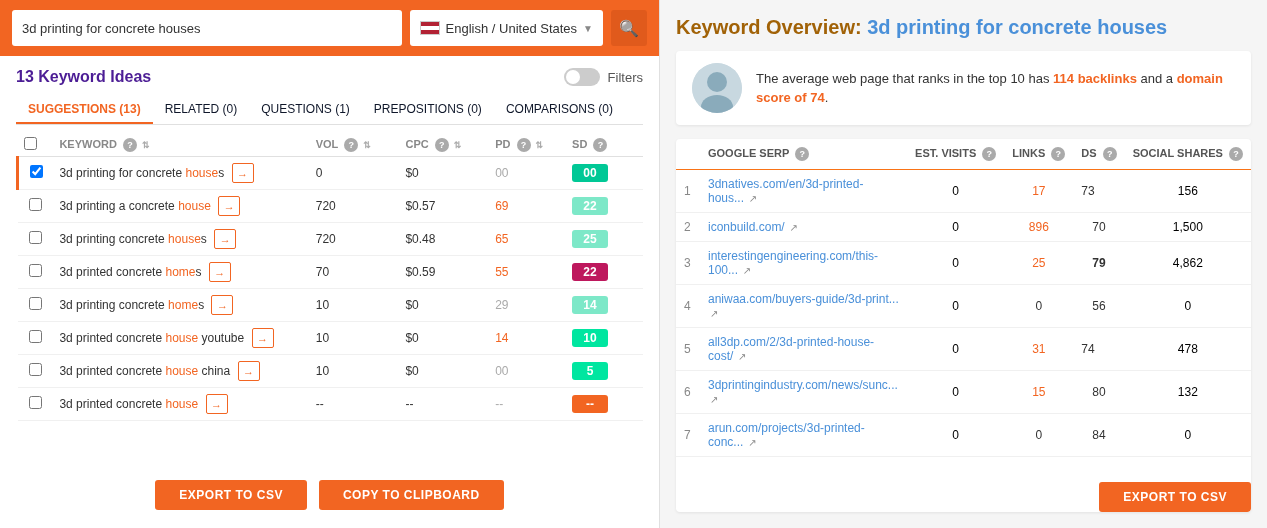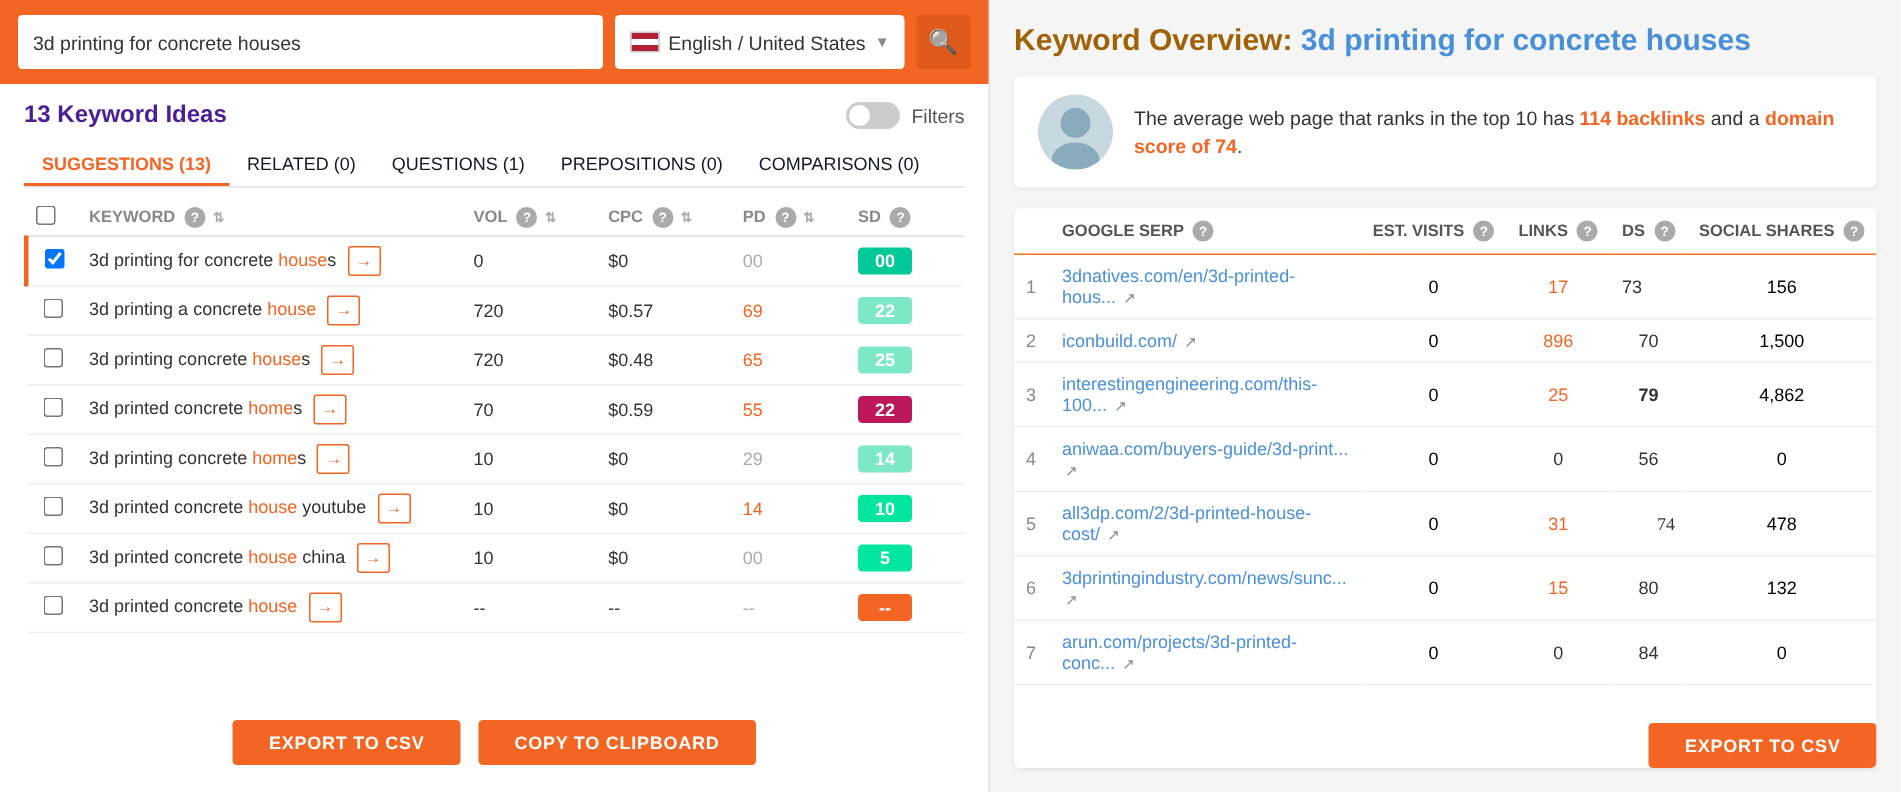--- a/index.html
+++ b/index.html
@@ -622,21 +622,21 @@
               <td style="text-align: center;">0</td>
               <td style="text-align: center; color: rgb(51, 51, 51);">0</td>
               <td class="serp-ds" style="text-align: center;">56</td>
               <td style="text-align: center;">0</td>
             </tr>
             <tr>
               <td class="serp-rank">5</td>
               <td><span class="serp-url">all3dp.com/2/3d-printed-house-cost/</span><span class="serp-link-icon"> ↗</span></td>
               <td style="text-align: center;">0</td>
               <td style="text-align: center; color: rgb(242, 101, 34);">31</td>
-              <td class="serp-ds" style="text-align: right; font-family: Liberation Serif, serif;">74</td>
+              <td class="serp-ds" style="text-align: left;">74</td>
               <td style="text-align: center;">478</td>
             </tr>
             <tr>
               <td class="serp-rank">6</td>
               <td><span class="serp-url">3dprintingindustry.com/news/sunc...</span><span class="serp-link-icon"> ↗</span></td>
               <td style="text-align: center;">0</td>
               <td style="text-align: center; color: rgb(242, 101, 34);">15</td>
               <td class="serp-ds" style="text-align: center;">80</td>
               <td style="text-align: center;">132</td>
             </tr>

